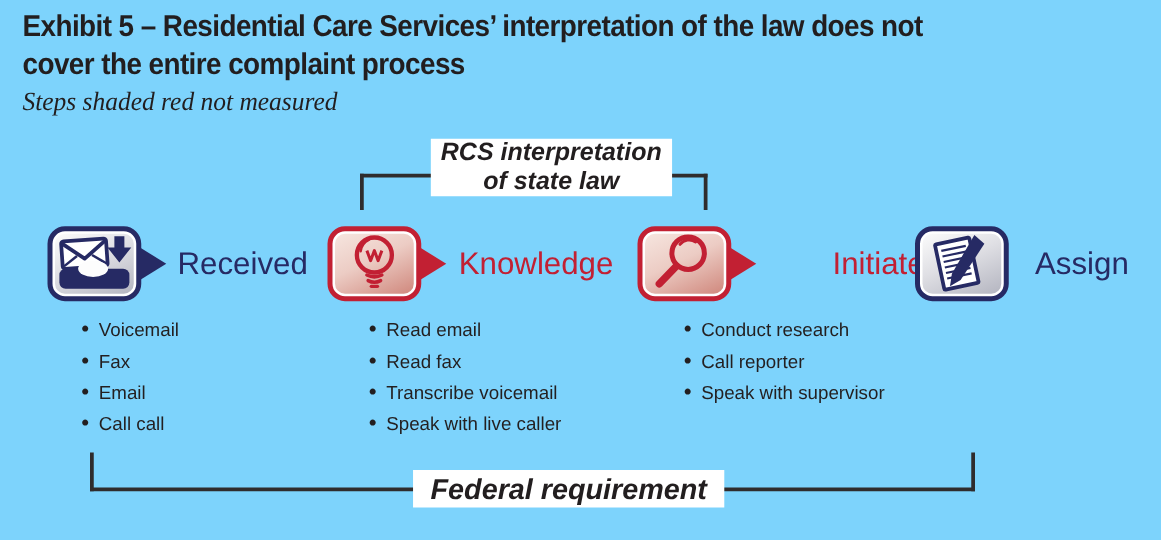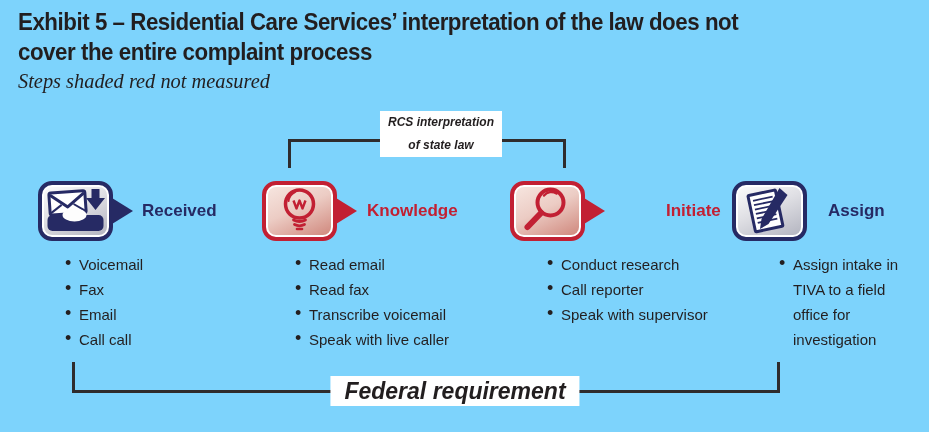--- a/index.html
+++ b/index.html
@@ -22,21 +22,21 @@
   }
   
   .bracket{position:absolute;box-sizing:border-box;}
   #top-bracket{
     left:288px;top:139px;width:278px;height:29px;
     border-top:3px solid #2f2c2d;border-left:3px solid #2f2c2d;border-right:3px solid #2f2c2d;
   }
   #top-bracket .bracket-text{
     position:absolute;left:calc(50% + 14px);top:-31px;transform:translateX(-50%);
     background:#fff;padding:0 8px;text-align:center;white-space:nowrap;
-    font-weight:bold;font-style:italic;font-size:12px;line-height:23px;color:#221e1f;
+    font-weight:bold;font-style:italic;font-size:20px;line-height:23px;color:#221e1f;
   }
   #bottom-bracket{
     left:72px;top:362px;width:708px;height:31px;
     border-bottom:3px solid #2f2c2d;border-left:3px solid #2f2c2d;border-right:3px solid #2f2c2d;
   }
   #bottom-bracket .bracket-text{
     position:absolute;left:calc(50% + 29px);bottom:-16px;transform:translateX(-50%);
     background:#fff;padding:0 14px;white-space:nowrap;
     font-weight:bold;font-style:italic;font-size:23px;line-height:30px;color:#221e1f;
   }
@@ -53,21 +53,21 @@
   .step-box.navy .inner{background:linear-gradient(155deg,#fbfbfb 0%,#dfdfe4 45%,#b4b5c0 100%);}
   .step-box.red  .inner{background:linear-gradient(155deg,#f6e5df 0%,#ecccc4 45%,#d0887d 100%);}
   .step-box svg{position:absolute;inset:0;width:100%;height:100%;}
   .arrow{
     position:absolute;top:198px;width:0;height:0;
     border-top:13px solid transparent;border-bottom:13px solid transparent;
   }
   .arrow.navy{border-left:21px solid #262a64;}
   .arrow.red{border-left:21px solid #c22033;}
   .step-label{
-    position:absolute;top:197px;font-weight:bold;font-size:17px;line-height:28px;white-space:nowrap;
+    position:absolute;top:197px;font-weight:normal;font-size:25px;line-height:28px;white-space:nowrap;
   }
   .step-label.navy{color:#262a64;}
   .step-label.red{color:#c22033;}
   
   ul.bullets{
     position:absolute;top:252px;margin:0;padding:0;list-style:none;
     font-size:15px;line-height:25px;color:#231f20;
   }
   ul.bullets li{position:relative;padding-left:14px;}
   ul.bullets li::before{
@@ -159,21 +159,18 @@
         <line x1="18" y1="17.5" x2="38" y2="17.5" stroke="#262a64" stroke-width="1.8"></line>
         <line x1="18" y1="22" x2="38" y2="22" stroke="#262a64" stroke-width="1.8"></line>
         <line x1="18" y1="26.5" x2="38" y2="26.5" stroke="#262a64" stroke-width="1.8"></line>
         <line x1="18" y1="31" x2="38" y2="31" stroke="#262a64" stroke-width="1.8"></line>
         <line x1="18" y1="35.5" x2="38" y2="35.5" stroke="#262a64" stroke-width="1.8"></line>
       </g>
       <polygon points="42,3 50,10 31,39 22.5,44 24,34" fill="#262a64"></polygon>
     </svg>
   </div>
   <div class="step-label navy" style="left:828px;">Assign</div>
-  <ul class="bullets" id="list-assign" style="left:779px;">
-    <li>Assign intake in TIVA to a field office for investigation</li>
-  </ul>
 
   <div class="bracket" id="bottom-bracket">
     <div class="bracket-text">Federal requirement</div>
   </div>
 
 </div>
 
 </body></html>

